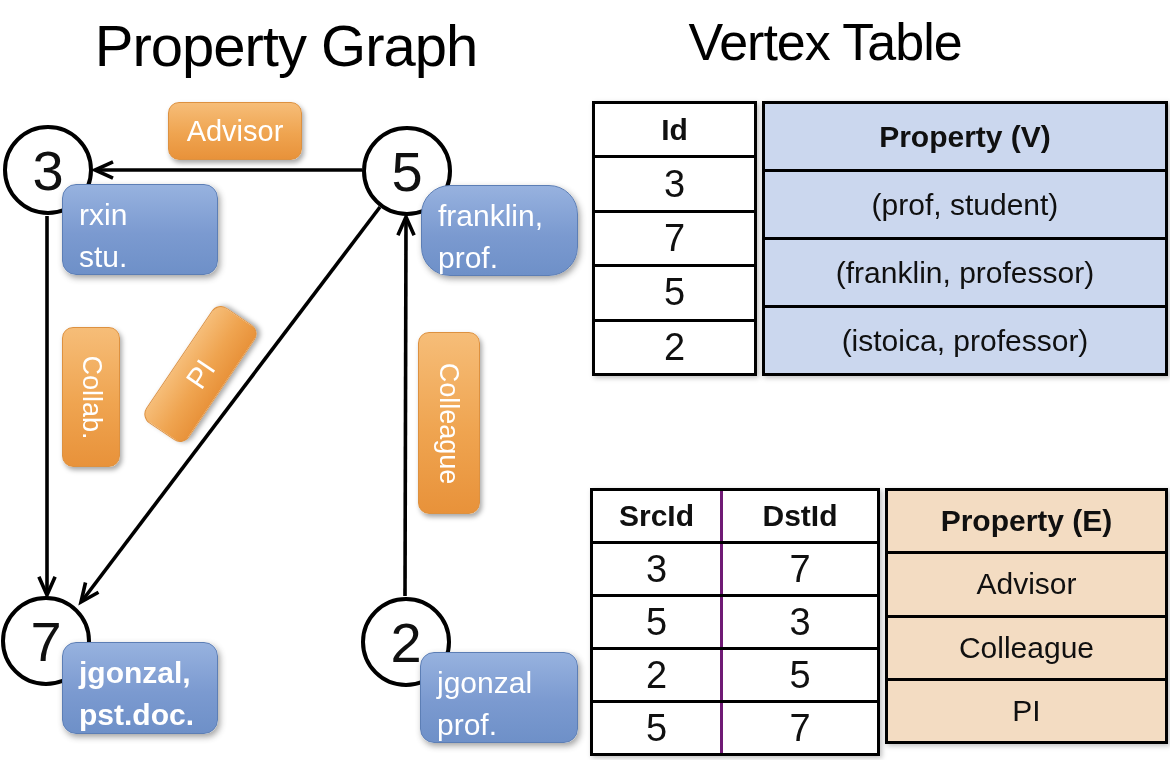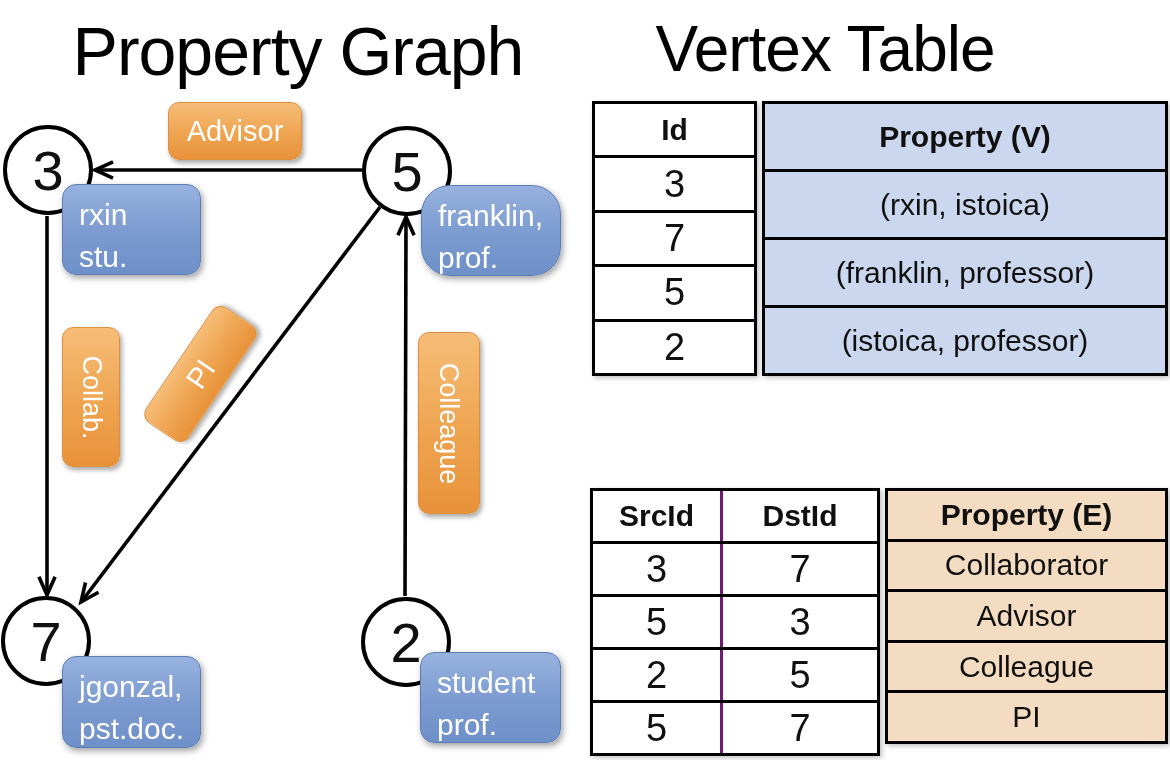--- a/index.html
+++ b/index.html
@@ -2,22 +2,22 @@
 <html><head>
 <meta charset="utf-8">
 <style>
   html,body { margin:0; padding:0; background:#ffffff; }
   .stage {
     position:relative; width:1170px; height:760px; background:#ffffff;
     font-family:"Liberation Sans", sans-serif; overflow:hidden; color:#101010;
   }
   
   .big-title { position:absolute; text-align:center; font-weight:300; letter-spacing:-1px; color:#000; }
-  #graph-title  { left:12px;   top:12px;  width:572px; font-size:68px; }
-  #vertex-title { left:560px; top:12px;  width:530px; font-size:64px; }
+  #graph-title  { left:0px;   top:12px;  width:572px; font-size:58px; }
+  #vertex-title { left:560px; top:12px;  width:530px; font-size:52px; }
   #edge-title   { left:560px; top:396px; width:530px; font-size:52px; }
 
   
   .node {
     position:absolute; width:82px; height:82px; border:4px solid #000; border-radius:50%;
     background:#fff; display:flex; align-items:center; justify-content:center;
     font-size:56px; font-weight:300; color:#101010; z-index:3;
   }
   #node-3 { left:3px;   top:125px; }
   #node-5 { left:362px; top:126px; }
@@ -40,25 +40,25 @@
   #label-collab    { left:62px;  top:327px; width:56px;  height:138px; font-size:27px; }
   #label-pi        { left:131px; top:348px; width:137px; height:50px; transform:rotate(-56deg); }
   #label-colleague { left:418px; top:332px; width:60px;  height:180px; font-size:27px; }
   .vtext { transform:rotate(90deg); white-space:nowrap; }
 
   
   .callout {
     position:absolute; z-index:5; border-radius:14px;
     background:linear-gradient(180deg,#97b2df 0%, #7b9ad0 55%, #6e90c8 100%);
     border:1px solid #5c7eb5; box-shadow:2px 3px 6px rgba(50,50,50,.45);
-    color:#fff; font-size:30px; line-height:1.40; padding:9px 10px 0 16px;
+    color:#fff; font-size:30px; line-height:1.40; padding:9px 27px 0 16px;
   }
   #callout-rxin     { left:62px;  top:184px; width:111px; height:80px; }
   #callout-franklin { left:421px; top:185px; width:112px; height:80px;border-radius:29px; }
-  #callout-jgonzal  { left:62px;  top:656px; width:111px; height:81px; }
+  #callout-jgonzal  { left:62px;  top:642px; width:111px; height:81px;font-weight:bold; }
   #callout-istoica  { left:420px; top:652px; width:113px; height:80px; }
 
   
   .ttable {
     position:absolute; box-sizing:border-box; border:3px solid #000;
     display:flex; flex-direction:column; box-shadow:2px 2px 5px rgba(0,0,0,.25); z-index:1;
   }
   .trow { flex:1; display:flex; align-items:stretch; border-top:3px solid #000; }
   .trow:first-child { border-top:none; }
   .tcell { display:flex; align-items:center; justify-content:center; flex:1; }
@@ -128,21 +128,21 @@
   </div>
   <div class="callout" id="callout-franklin">
     <div>franklin,</div>
     <div>prof.</div>
   </div>
   <div class="callout" id="callout-jgonzal">
     <div>jgonzal,</div>
     <div>pst.doc.</div>
   </div>
   <div class="callout" id="callout-istoica">
-    <div>student</div>
+    <div>jgonzal</div>
     <div>prof.</div>
   </div>
 
   <div class="ttable" id="vt-id">
     <div class="trow">
       <div class="tcell head">Id</div>
     </div>
     <div class="trow">
       <div class="tcell num">3</div>
     </div>
@@ -155,21 +155,21 @@
     <div class="trow">
       <div class="tcell num">2</div>
     </div>
   </div>
 
   <div class="ttable" id="vt-prop">
     <div class="trow">
       <div class="tcell head">Property (V)</div>
     </div>
     <div class="trow">
-      <div class="tcell ptext">(rxin, istoica)</div>
+      <div class="tcell ptext">(prof, student)</div>
     </div>
     <div class="trow">
       <div class="tcell ptext">(franklin, professor)</div>
     </div>
     <div class="trow">
       <div class="tcell ptext">(istoica, professor)</div>
     </div>
   </div>
 
   <div class="ttable" id="et-ids">
@@ -193,23 +193,20 @@
       <div class="cell-src num">5</div>
       <div class="cell-dst num">7</div>
     </div>
   </div>
 
   <div class="ttable" id="et-prop">
     <div class="trow">
       <div class="tcell head">Property (E)</div>
     </div>
     <div class="trow">
-      <div class="tcell ptext">Collaborator</div>
-    </div>
-    <div class="trow">
       <div class="tcell ptext">Advisor</div>
     </div>
     <div class="trow">
       <div class="tcell ptext">Colleague</div>
     </div>
     <div class="trow">
       <div class="tcell ptext">PI</div>
     </div>
   </div>
 

